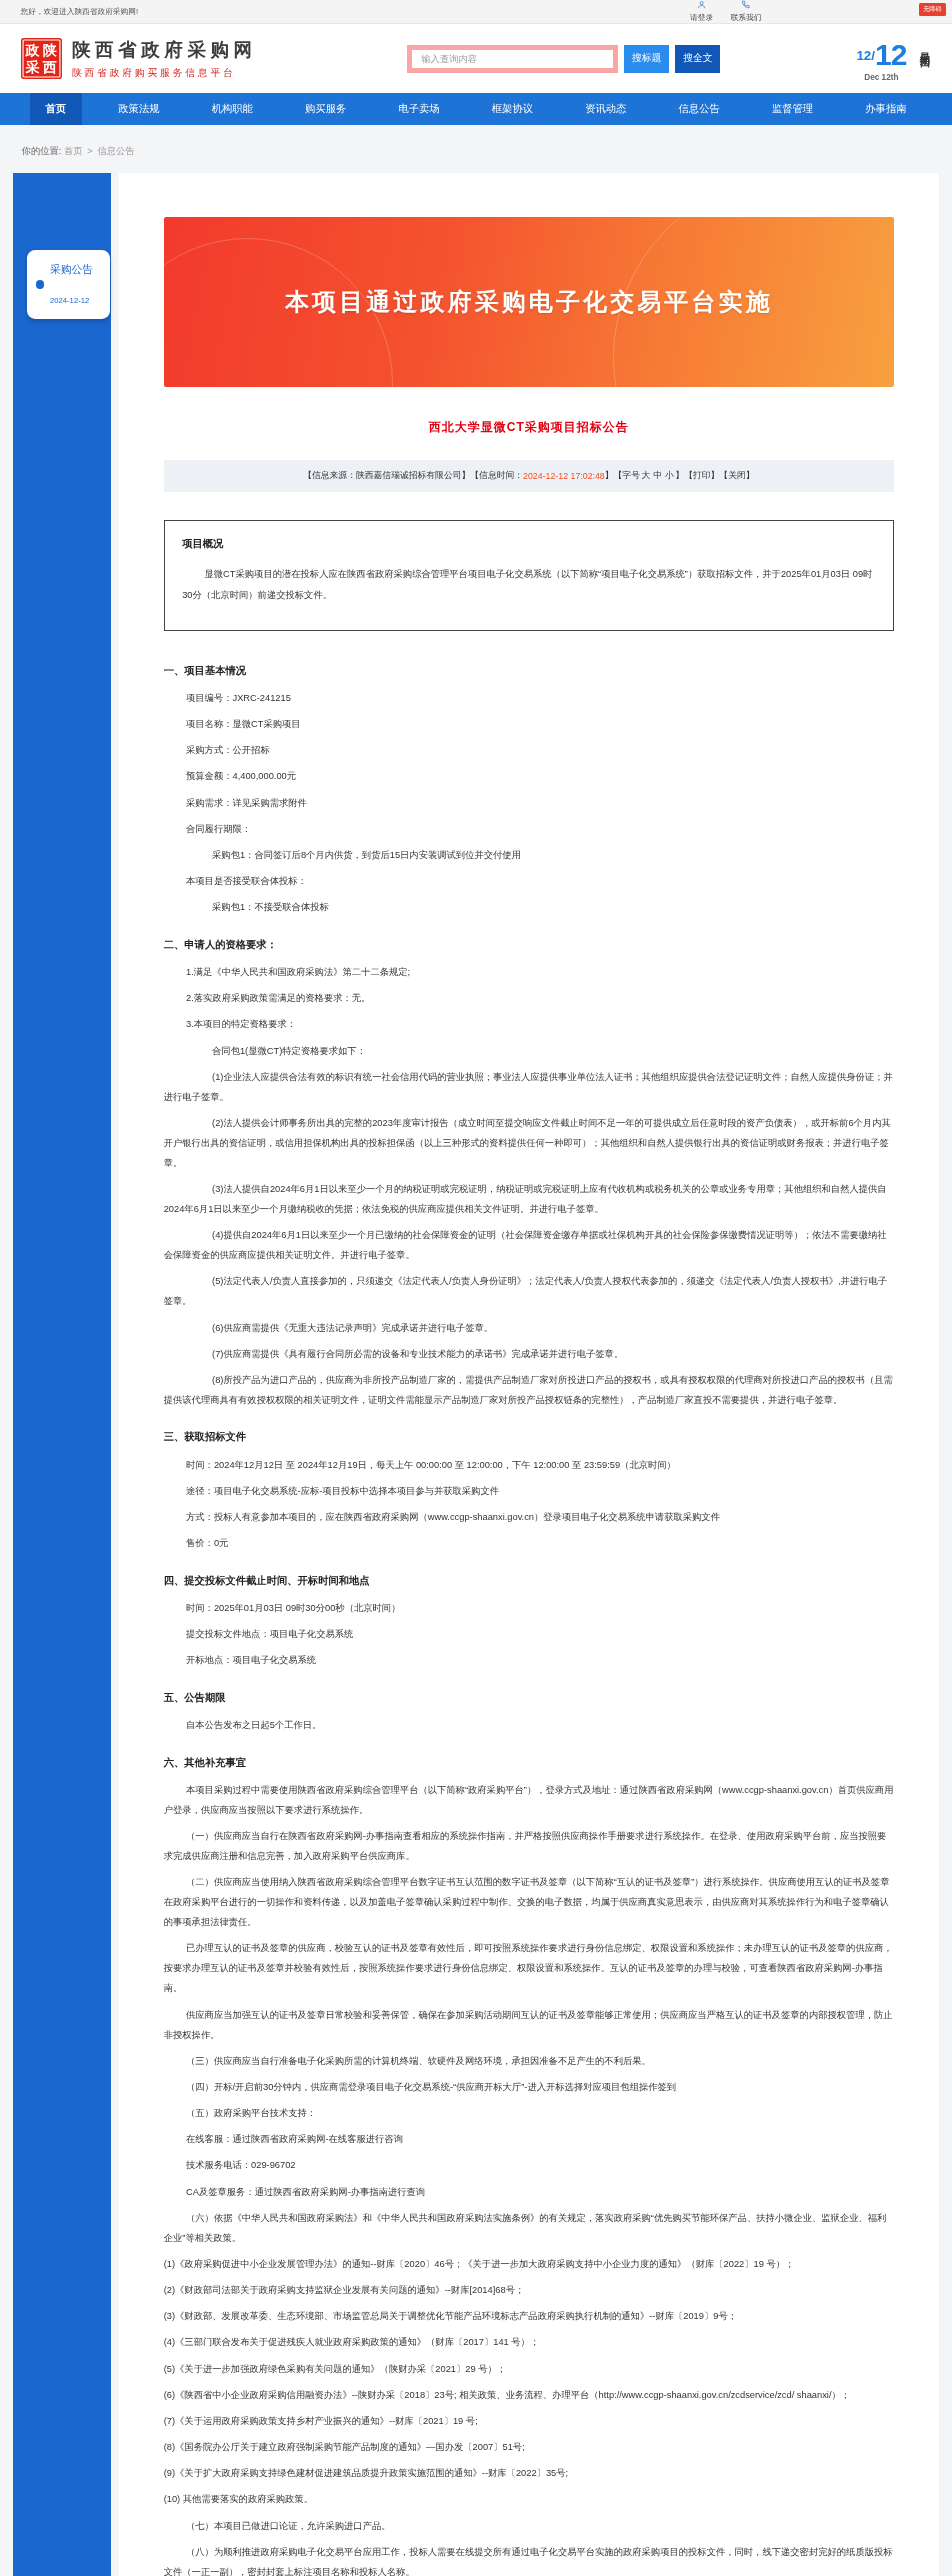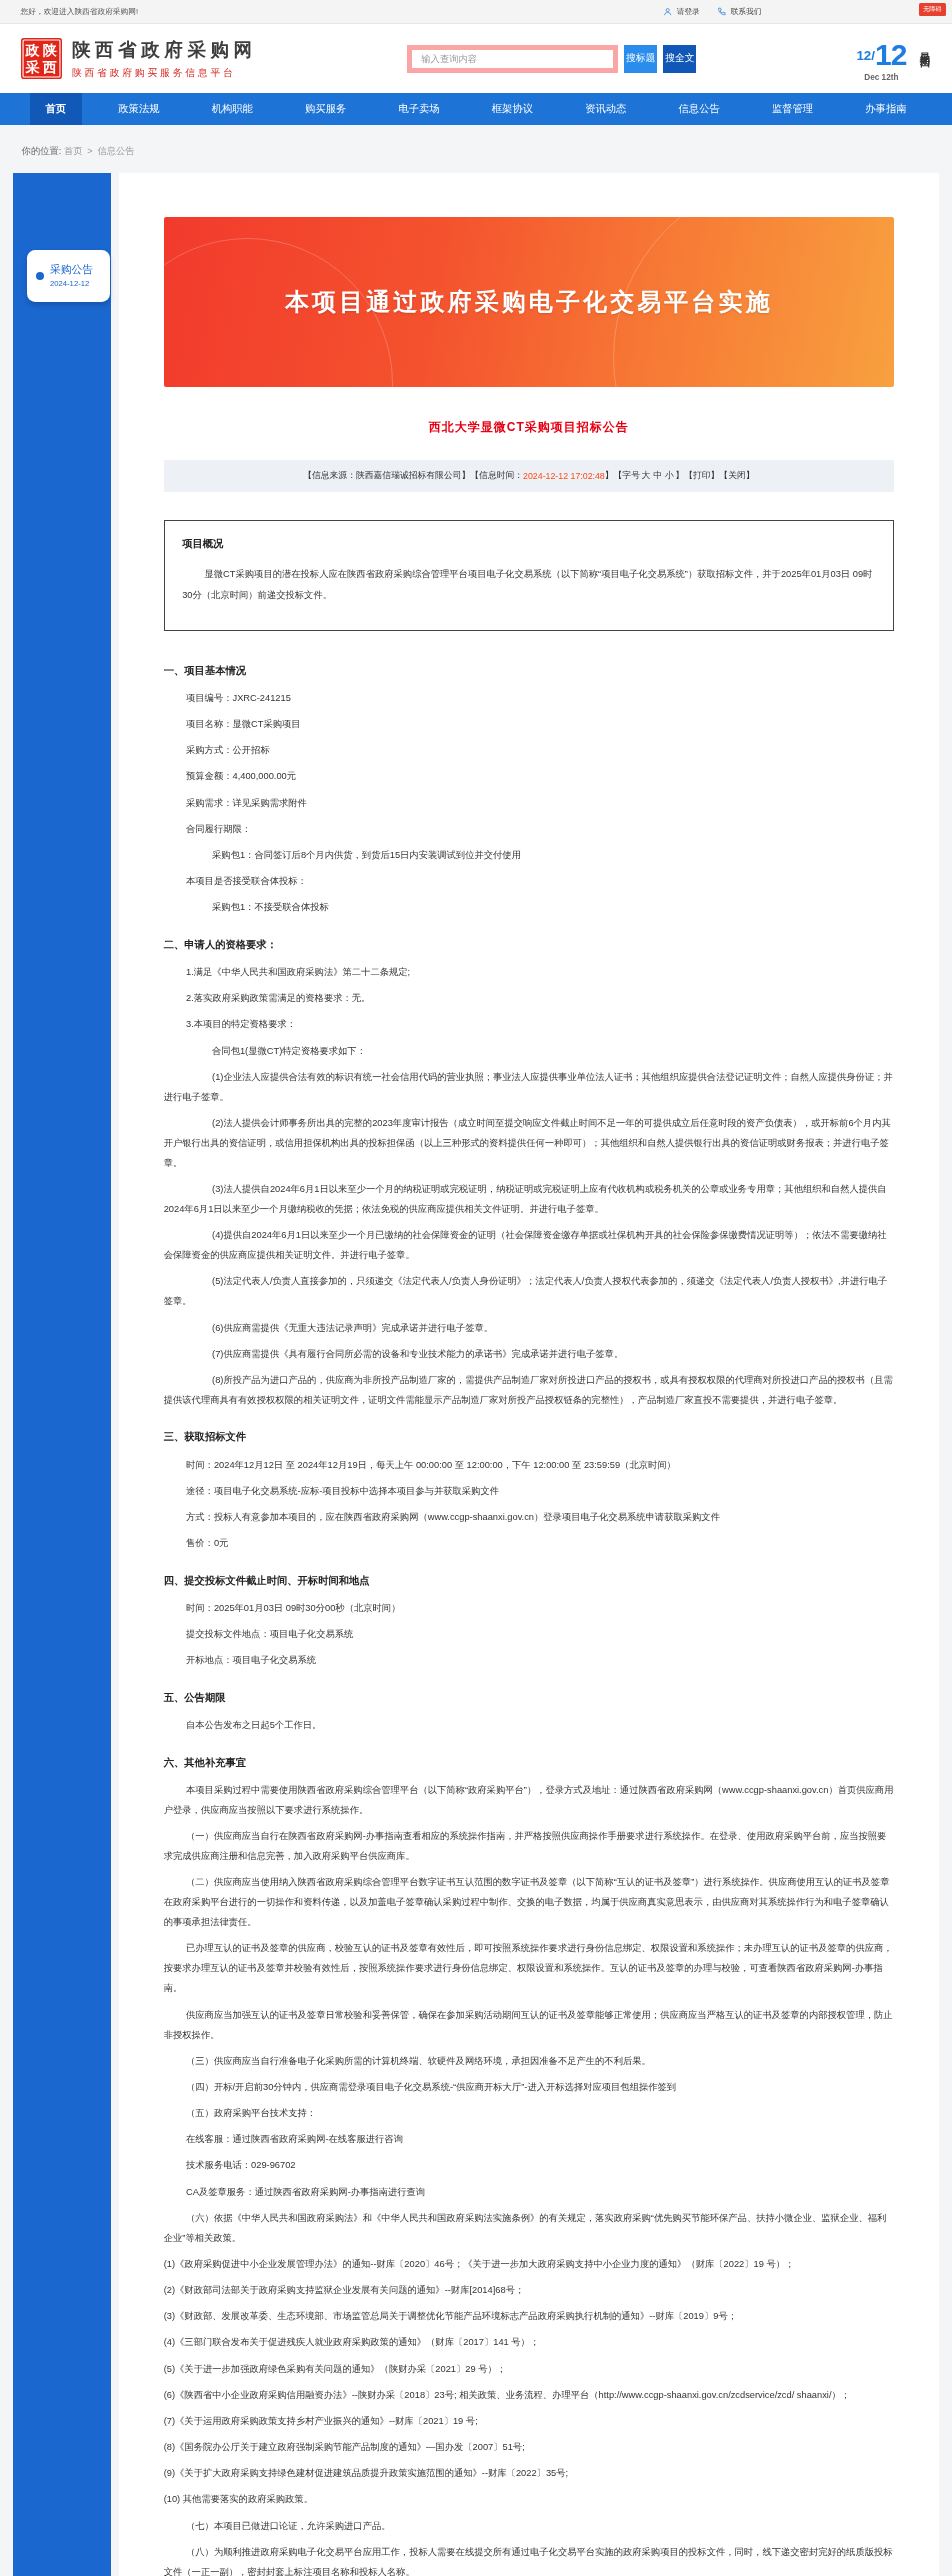--- a/index.html
+++ b/index.html
@@ -3,39 +3,39 @@
 <meta charset="utf-8">
 <style>
   * { box-sizing: border-box; margin: 0; padding: 0; }
   body { font-family: "Liberation Sans", "DejaVu Sans", sans-serif; background: #f4f5f7; }
   .page { width: 952px; margin: 0 auto; position: relative; }
 
   
   .topbar { height: 24px; background: #f4f4f4; border-bottom: 0.5px solid #e7e7e7;
             display: flex; align-items: center; padding: 0 20.6px; color: #555; font-size: 7.7px; }
   .topbar-right { margin-left: auto; display: flex; align-items: center; gap: 17.5px; margin-right: 170px; }
-  .top-link { display: flex; align-items: center; gap: 4.1px; color: #444; cursor: pointer; }
+  .top-link { display: flex; align-items: center; gap: 4.1px; color: #444; cursor: pointer; flex-direction: column; }
   .top-link svg { display: block; }
   .corner-badge { position: absolute; top: 3.1px; right: 6.2px; background: #e7402e; color: #fff;
                   font-size: 6.2px; padding: 2.1px 4.1px; border-radius: 1.5px; cursor: pointer; }
 
   
   .header { background: #fff; height: 69px; display: flex; align-items: center; padding: 0 20.6px; position: relative; }
   .logo-box { width: 41px; height: 41px; background: #e12619; border-radius: 3.1px;
               display: grid; grid-template-columns: 1fr 1fr; place-items: center;
               box-shadow: inset 0 0 0 1.5px #e12619, inset 0 0 0 2.6px #fff; padding: 3.1px; }
   .logo-box span { color: #fff; font-size: 14px; font-weight: bold; line-height: 1; }
   .brand { margin-left: 10.3px; }
   .site-title { font-size: 18.5px; font-weight: bold; color: #3d3d3d; letter-spacing: 4.6px; }
   .site-subtitle { font-size: 9.8px; color: #d5281e; letter-spacing: 2.8px; margin-top: 4.6px; }
   .search-wrap { position: absolute; left: 407px; top: 20.6px; display: flex; }
   .search-input { width: 211px; height: 28px; border: 5px solid #fca5a5; font-size: 9.3px;
                   padding: 0 9.3px; outline: none; color: #333; background:#fff; }
   .search-input::placeholder { color: #999; }
-  .search-btn { height: 28px; width: 33px; border: none; color: #fff; font-size: 9.8px; cursor: pointer; }
+  .search-btn { height: 28px; width: 45px; border: none; color: #fff; font-size: 9.8px; cursor: pointer; }
   .btn-title { background: #2a8cec; margin-left: 6.2px; }
   .btn-full  { background: #1057b8; margin-left: 6.2px; }
   .date-box { position: absolute; right: 20.6px; top: 14.4px; display: flex; align-items: flex-start; gap: 11px; }
   .date-nums { text-align: right; }
   .date-line1 { color: #1d7de0; font-weight: bold; }
   .date-month { font-size: 13.4px; vertical-align: 5.2px; }
   .date-day { font-size: 30px; letter-spacing: -1px; }
   .date-en { font-size: 8.2px; color: #666; font-weight: bold; text-align: center; margin-top: 1px; }
   .weekday { writing-mode: vertical-rl; font-size: 10.3px; color: #333; font-weight: bold; letter-spacing: 3.1px; margin-top: 5.2px; }
 
@@ -50,21 +50,21 @@
   .breadcrumb .bc-link { color: #999; cursor: pointer; }
   .breadcrumb .bc-sep { color: #999; margin: 0 2.1px; }
 
   
   .content-wrap { display: flex; margin: 0 13px 33px 13px; align-items: stretch; }
   .side-rail { width: 98px; background: #1a67d0; flex-shrink: 0; }
   .side-card { margin: 77px 0 0 14.4px; width: 83px; background: #fff; border-radius: 8.2px;
                padding: 13.4px 6.2px 13.4px 8.2px; display: flex; align-items: center; gap: 6.2px;
                box-shadow: 0 2.1px 5.2px rgba(0,0,0,.18); cursor: pointer; }
   .side-dot { width: 8.2px; height: 8.2px; border-radius: 50%; background: #1a67d0; flex-shrink: 0; }
-  .side-card-title { color: #1a67d0; font-size: 10.8px; margin-bottom: 2px; }
+  .side-card-title { color: #1a67d0; font-size: 10.8px; margin-bottom: 19px; }
   .side-card-date { color: #1a67d0; font-size: 7.7px; }
   .main-card { flex: 1; background: #fff; margin-left: 7.7px; padding: 44px 0 36px 0; }
 
   
   .banner { margin: 0 45px; height: 170px; border-radius: 2.1px; position: relative; overflow: hidden;
             background: linear-gradient(100deg, #f23a2c 0%, #f4532e 38%, #f77a35 68%, #f8a03f 100%);
             display: flex; align-items: center; justify-content: center; }
   .banner::before, .banner::after { content: ""; position: absolute; border: 1px solid rgba(255,255,255,.22); border-radius: 50%; }
   .banner::before { width: 289px; height: 289px; left: -62px; top: 20.6px; }
   .banner::after { width: 361px; height: 361px; right: -82px; top: -41px; }

